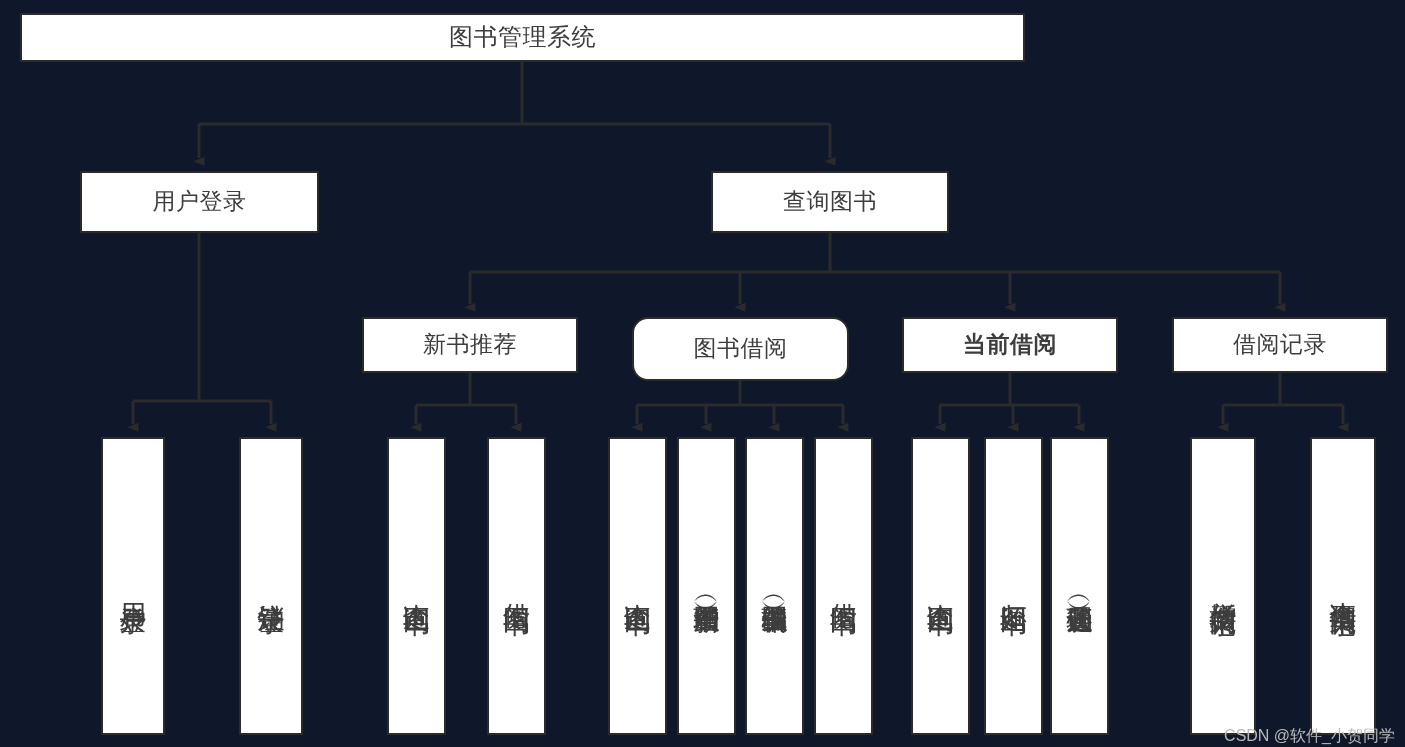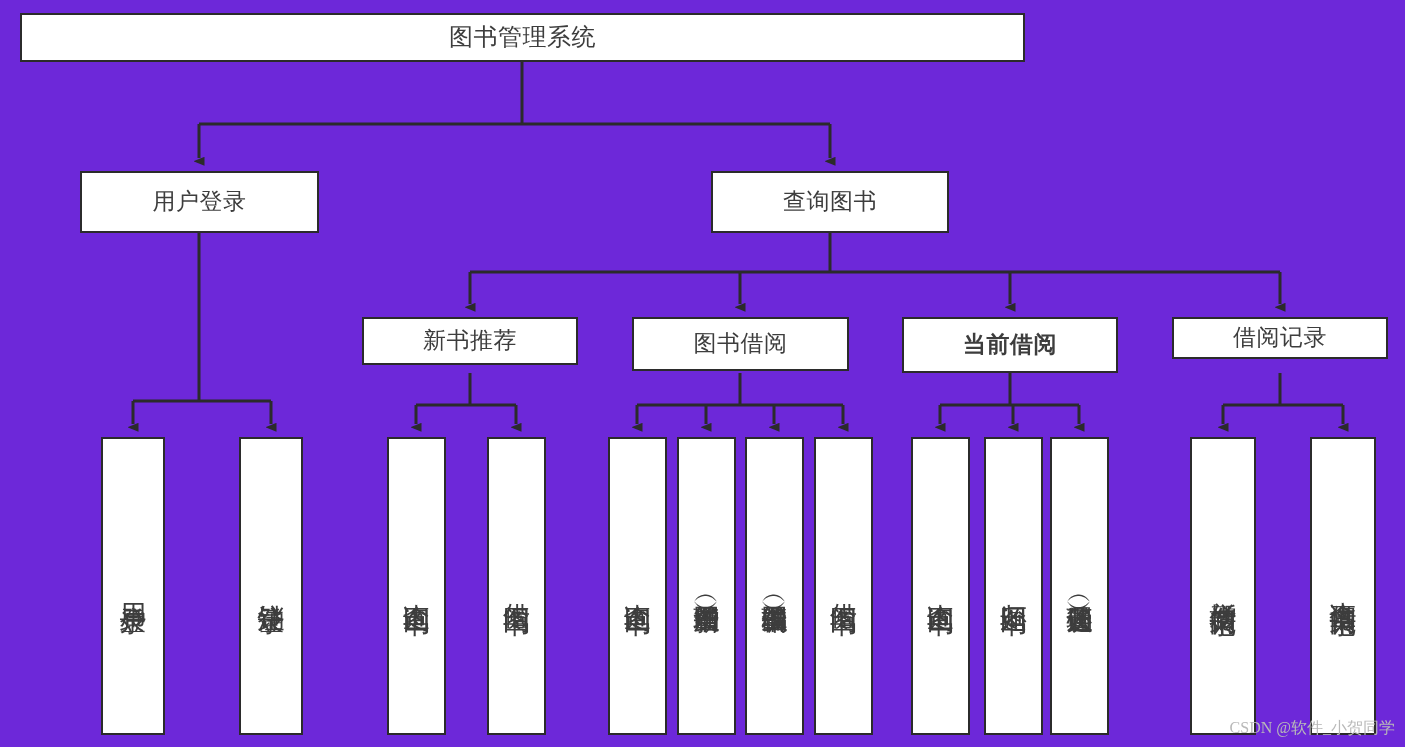--- a/index.html
+++ b/index.html
@@ -8,21 +8,21 @@
     padding: 0;
     background: #ffffff;
   }
   body {
     font-family: "DejaVu Sans", "Liberation Sans", sans-serif;
   }
   #canvas {
     position: relative;
     width: 1405px;
     height: 747px;
-    background: #6d28d9;
+    background: #0f172a;
     overflow: hidden;
   }
   svg.wires {
     position: absolute;
     left: 0;
     top: 0;
     width: 1405px;
     height: 747px;
     pointer-events: none;
   }
@@ -61,25 +61,25 @@
     letter-spacing: 2px;
     max-height: 100%;
   }
   .node.v.tight .cap {
     font-size: 26px;
     letter-spacing: 0px;
   }
   .watermark {
     position: absolute;
     right: 10px;
-    bottom: 8px;
+    bottom: 0;
     font-size: 16px;
     color: #b9b9b9;
     white-space: nowrap;
-    font-family: Liberation Serif, serif;
+    font-family: Liberation Sans, sans-serif;
   }
 </style>
 </head>
 <body>
 
 <div id="canvas">
 
   <svg class="wires" viewBox="0 0 1405 747" xmlns="http://www.w3.org/2000/svg">
     <defs>
       <marker id="arrow" markerWidth="9" markerHeight="11" refX="1.2" refY="5.5" orient="auto" markerUnits="userSpaceOnUse">
@@ -134,30 +134,30 @@
     <span class="cap">图书管理系统</span>
   </div>
 
   <div class="node h" style="left: 80px; top: 171px; width: 239px; height: 62px;">
     <span class="cap">用户登录</span>
   </div>
   <div class="node h" style="left: 711px; top: 171px; width: 238px; height: 62px;">
     <span class="cap">查询图书</span>
   </div>
 
-  <div class="node h" style="left: 362px; top: 317px; width: 216px; height: 48px;">
+  <div class="node h" style="left: 362px; top: 317px; width: 216px; height: 56px;">
     <span class="cap">新书推荐</span>
   </div>
-  <div class="node h" style="left: 632px; top: 317px; width: 217px; height: 54px;">
+  <div class="node h" style="left: 632px; top: 317px; width: 217px; height: 64px; border-radius: 16px;">
     <span class="cap">图书借阅</span>
   </div>
   <div class="node h" style="left: 902px; top: 317px; width: 216px; height: 56px; font-weight: bold;">
     <span class="cap">当前借阅</span>
   </div>
-  <div class="node h" style="left: 1172px; top: 317px; width: 216px; height: 42px;">
+  <div class="node h" style="left: 1172px; top: 317px; width: 216px; height: 56px;">
     <span class="cap">借阅记录</span>
   </div>
 
   <div class="node v" style="left: 101px; top: 437px; width: 64px; height: 298px;">
     <span class="cap">用户登录</span>
   </div>
   <div class="node v" style="left: 239px; top: 437px; width: 64px; height: 298px;">
     <span class="cap">注销登录</span>
   </div>
   <div class="node v" style="left: 387px; top: 437px; width: 59px; height: 298px;">

